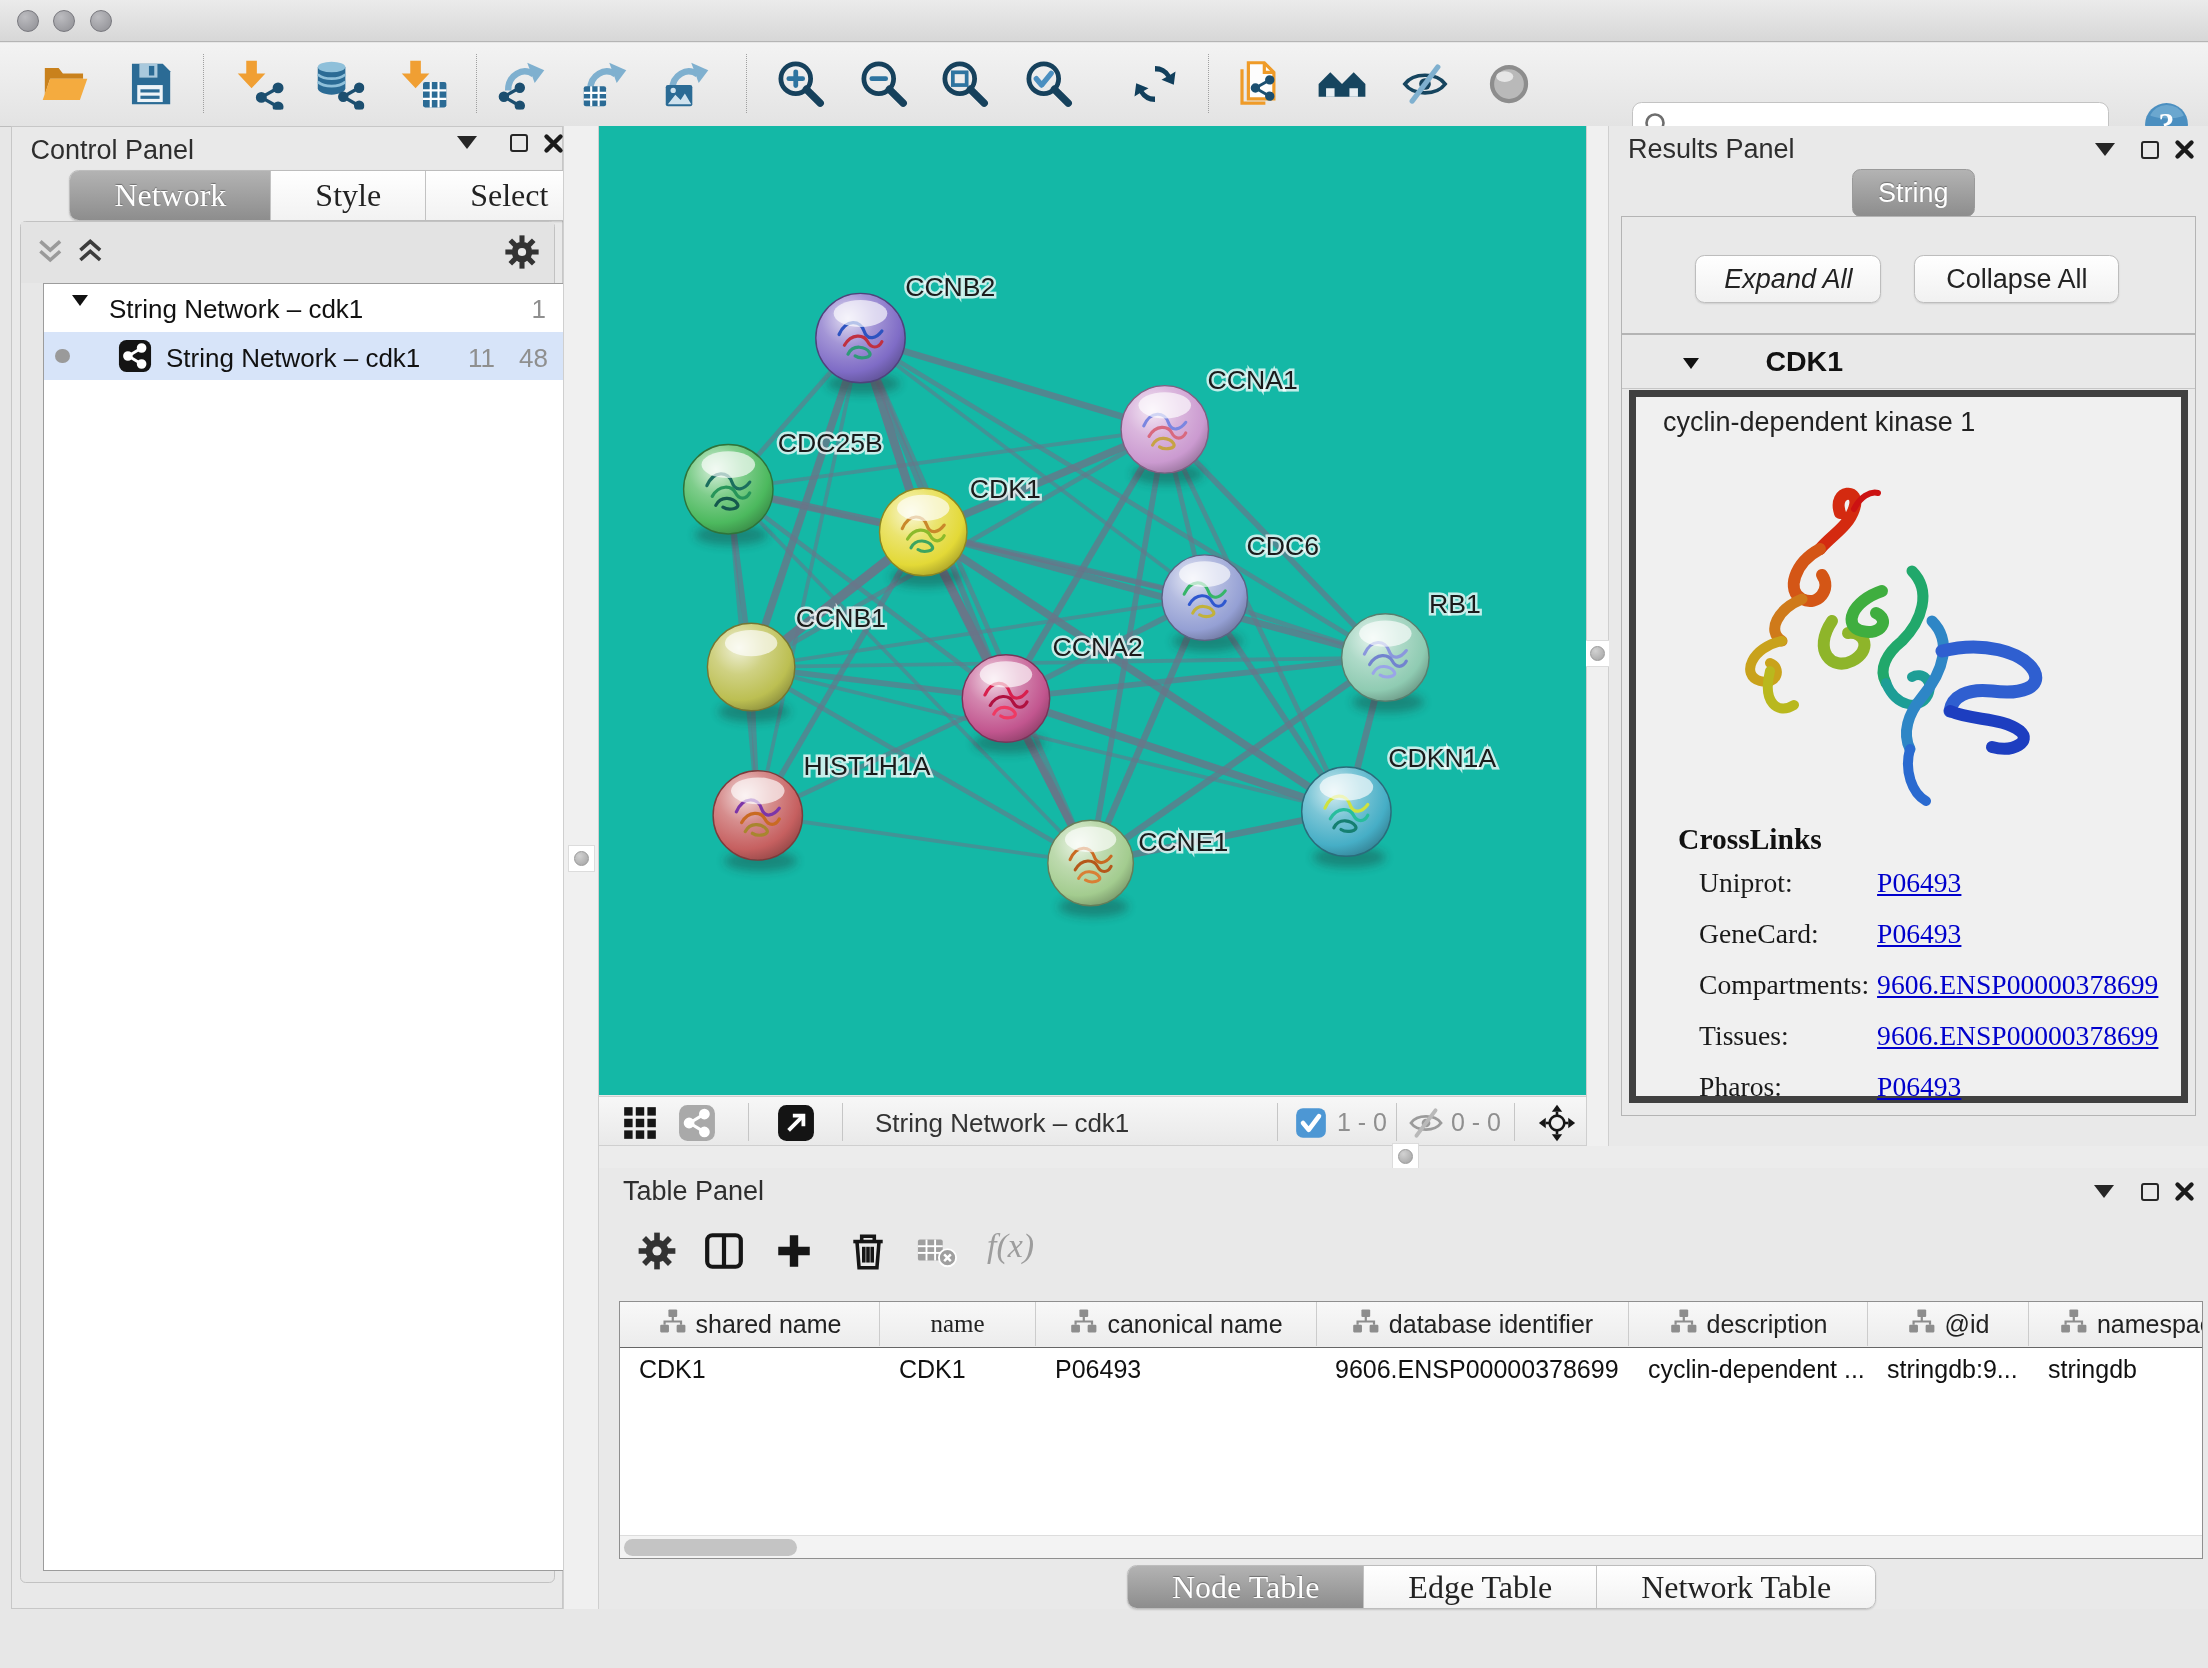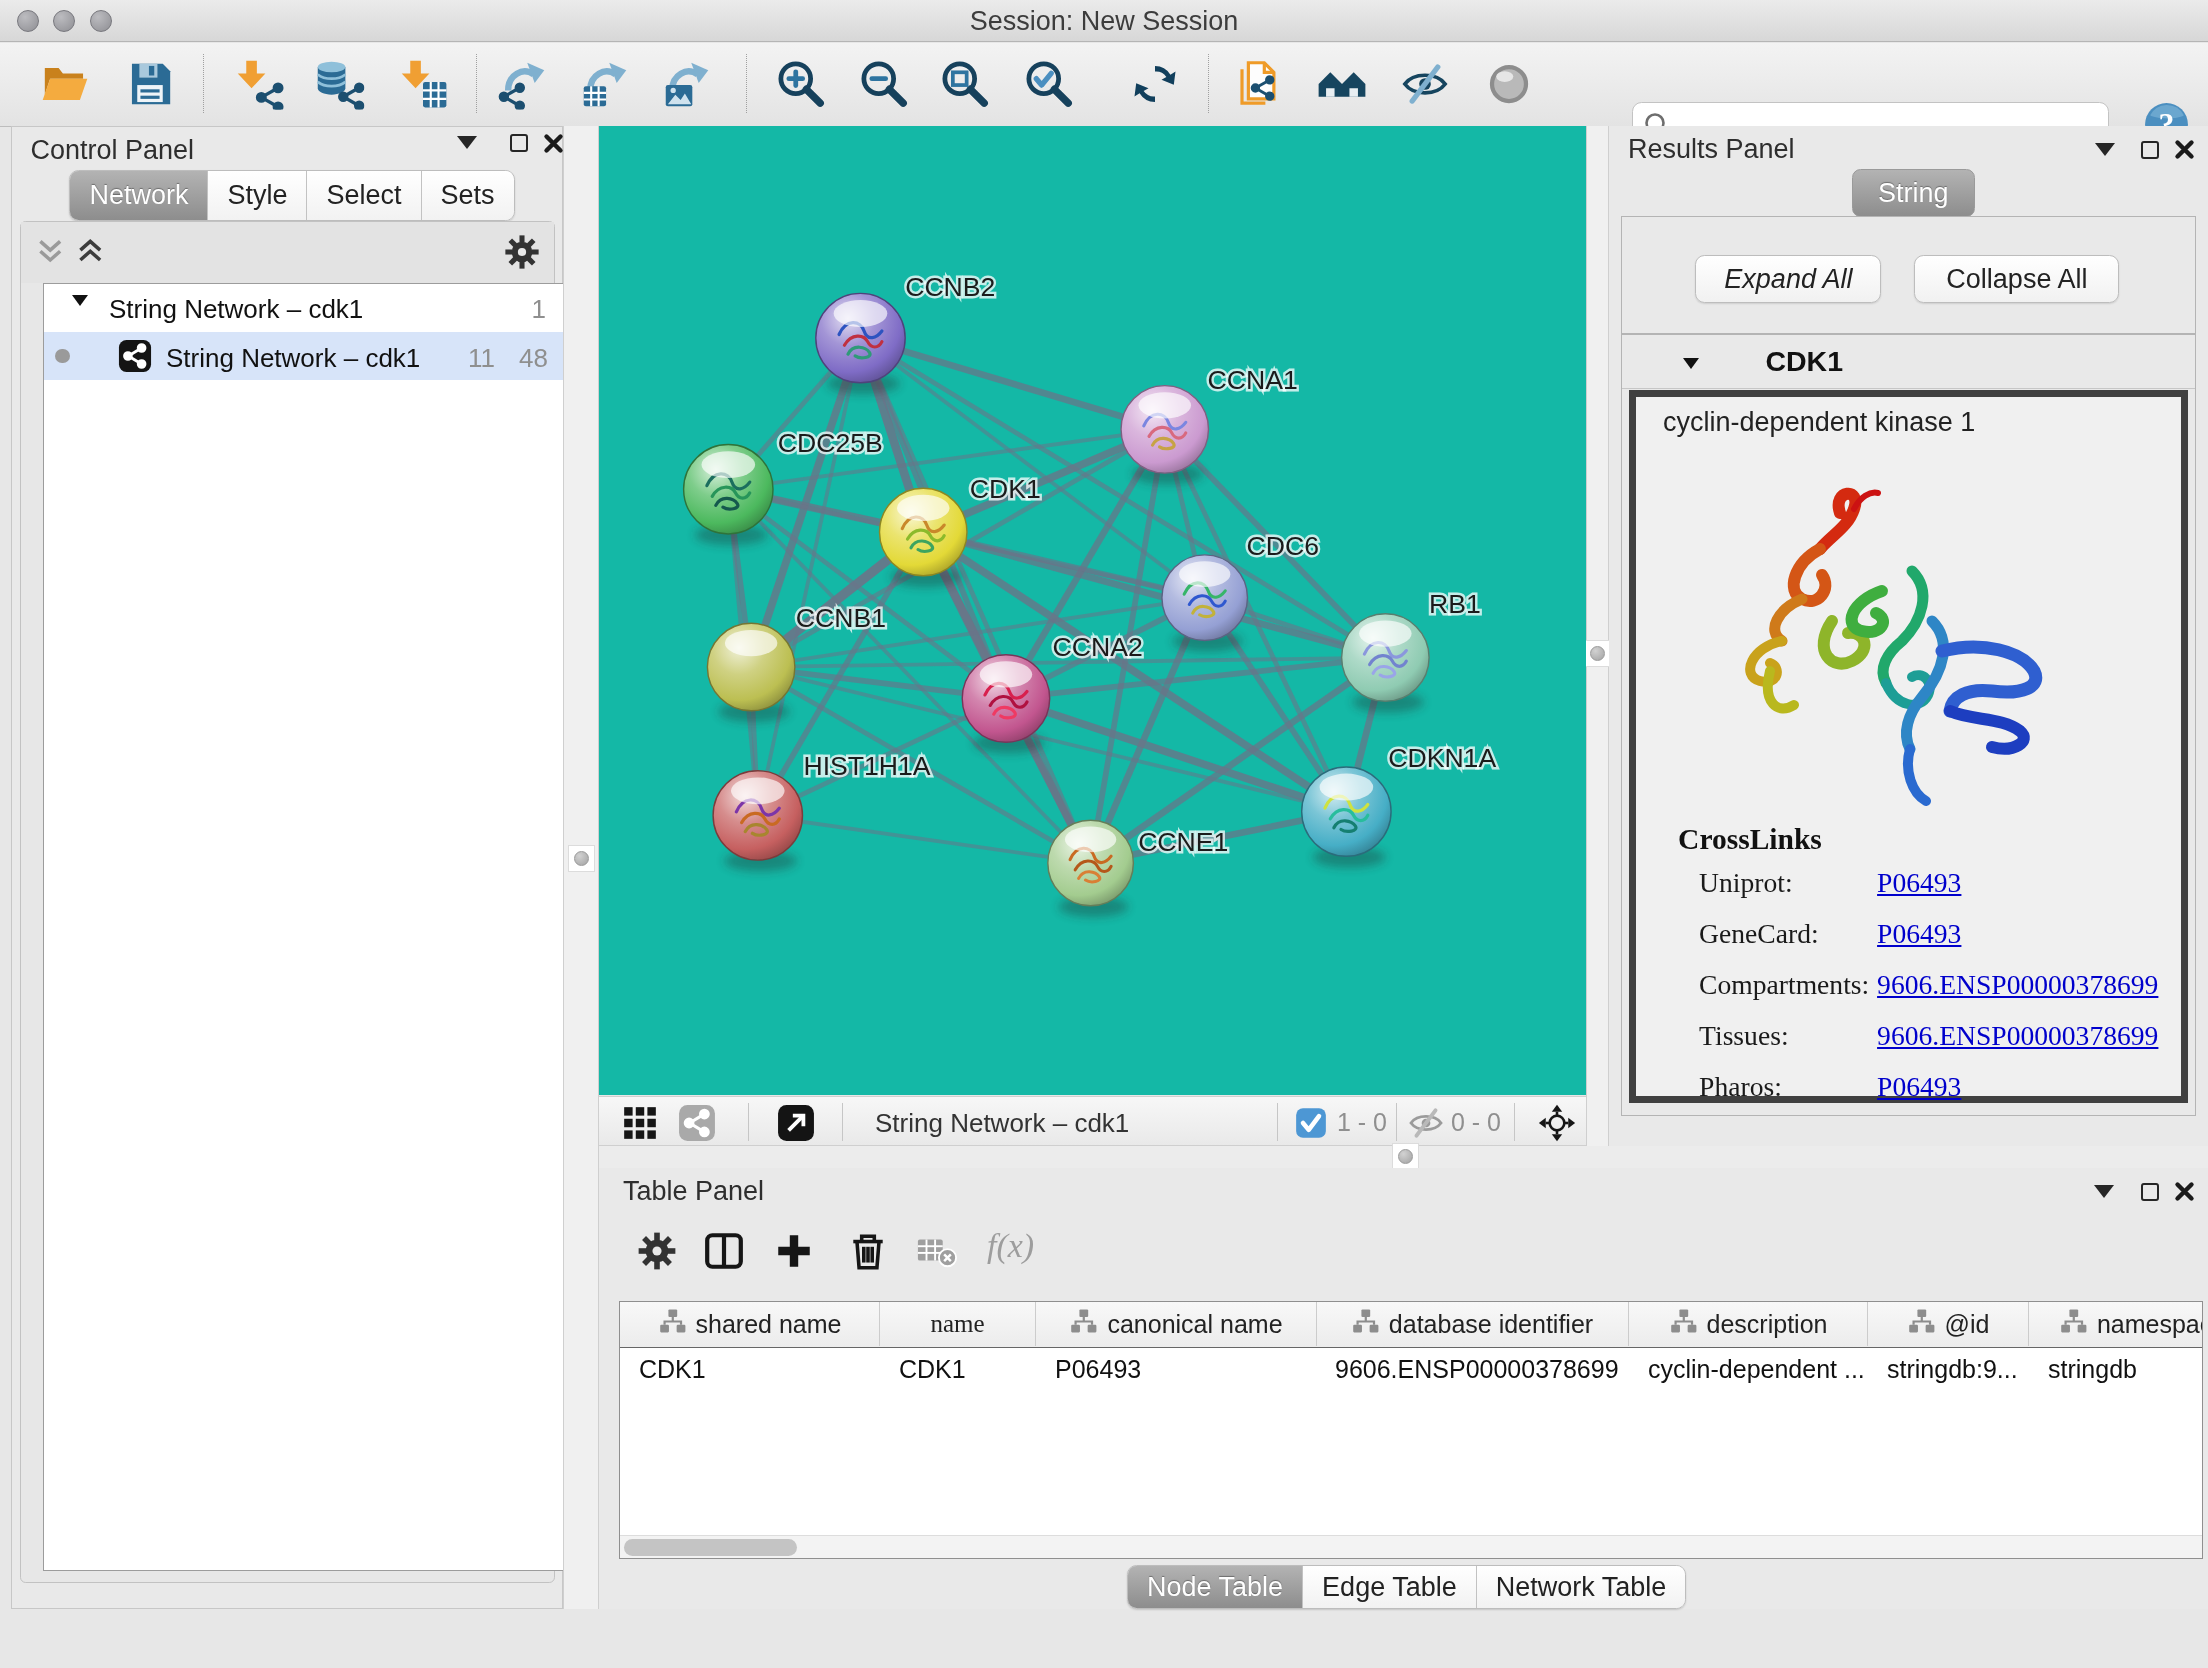--- a/index.html
+++ b/index.html
@@ -44,23 +44,23 @@
   .float-sq { width:18px; height:18px; border:2.9px solid #262626; border-radius:2.9px; background:transparent; }
   .ph-icon svg { width:21px; height:21px; }
 
   
   .control-panel { position:absolute; left:11.4px; top:126px; width:552px; height:1483px;
     background:#e9e9e9; border:1px solid #c7c7c7; }
   .cp-head { position:absolute; left:0; top:0; width:100%; height:40px; }
   .cp-tabs { position:absolute; left:57px; top:43px; height:51px; display:flex;
     border:1px solid #bdbdbd; border-radius:9.5px; overflow:hidden;
     box-shadow:0 1px 1.9px rgba(0,0,0,.15); }
-  .tab { padding:0 19px; display:flex; align-items:center; justify-content:center;
-    font-size:27px; background:linear-gradient(#ffffff,#f2f2f2); color:#222;
-    border-right:1px solid #c2c2c2; cursor:pointer; }
+  .tab { padding:0 44px; display:flex; align-items:center; justify-content:center;
+    font-size:32px; background:linear-gradient(#ffffff,#f2f2f2); color:#222;
+    border-right:1px solid #c2c2c2; cursor:pointer;font-family:Liberation Serif, serif; }
   .tab:last-child { border-right:none; }
   .tab.selected { background:linear-gradient(#b3b3b3,#8d8d8d); color:#fff;
     text-shadow:0 -1px 1px rgba(0,0,0,.35); }
   .cp-box { position:absolute; left:7.6px; right:7.6px; top:94px; bottom:25px;
     border:1.9px solid #c2c2c2; border-radius:5.7px; background:#e7e7e7; }
   .cp-strip { position:absolute; left:0; top:0; width:100%; height:61px; background:#e3e3e3; }
   .cp-strip .chev { position:absolute; top:15px; width:28.5px; height:28.5px; cursor:pointer; }
   .cp-status { position:absolute; left:0; right:0; top:15px; text-align:center; font-size:26px; color:#333; }
   .cp-gear { position:absolute; right:13.3px; top:11.4px; width:38px; height:38px; cursor:pointer; }
   .cp-list { position:absolute; left:22px; top:61px; width:521px; bottom:11.4px;
@@ -155,21 +155,20 @@
 <body>
 
 <div class="window">
 
   <header class="titlebar">
     <div class="lights">
       <span class="light"></span>
       <span class="light"></span>
       <span class="light"></span>
     </div>
-    <div class="wtitle">Session: New Session</div>
   </header>
 
   <div class="toolbar">
     <div id="tb-buttons">
         <span class="tbtn" style="left: 65px;">
           <span><svg viewBox="0 0 48 48">
               <path fill="#c9811c" d="M5 9h13l4 5h19v5H10L5 34z"></path>
               <path fill="#f4ab3f" d="M10 19h35l-7 20H3z"></path>
             </svg></span>
         </span>

